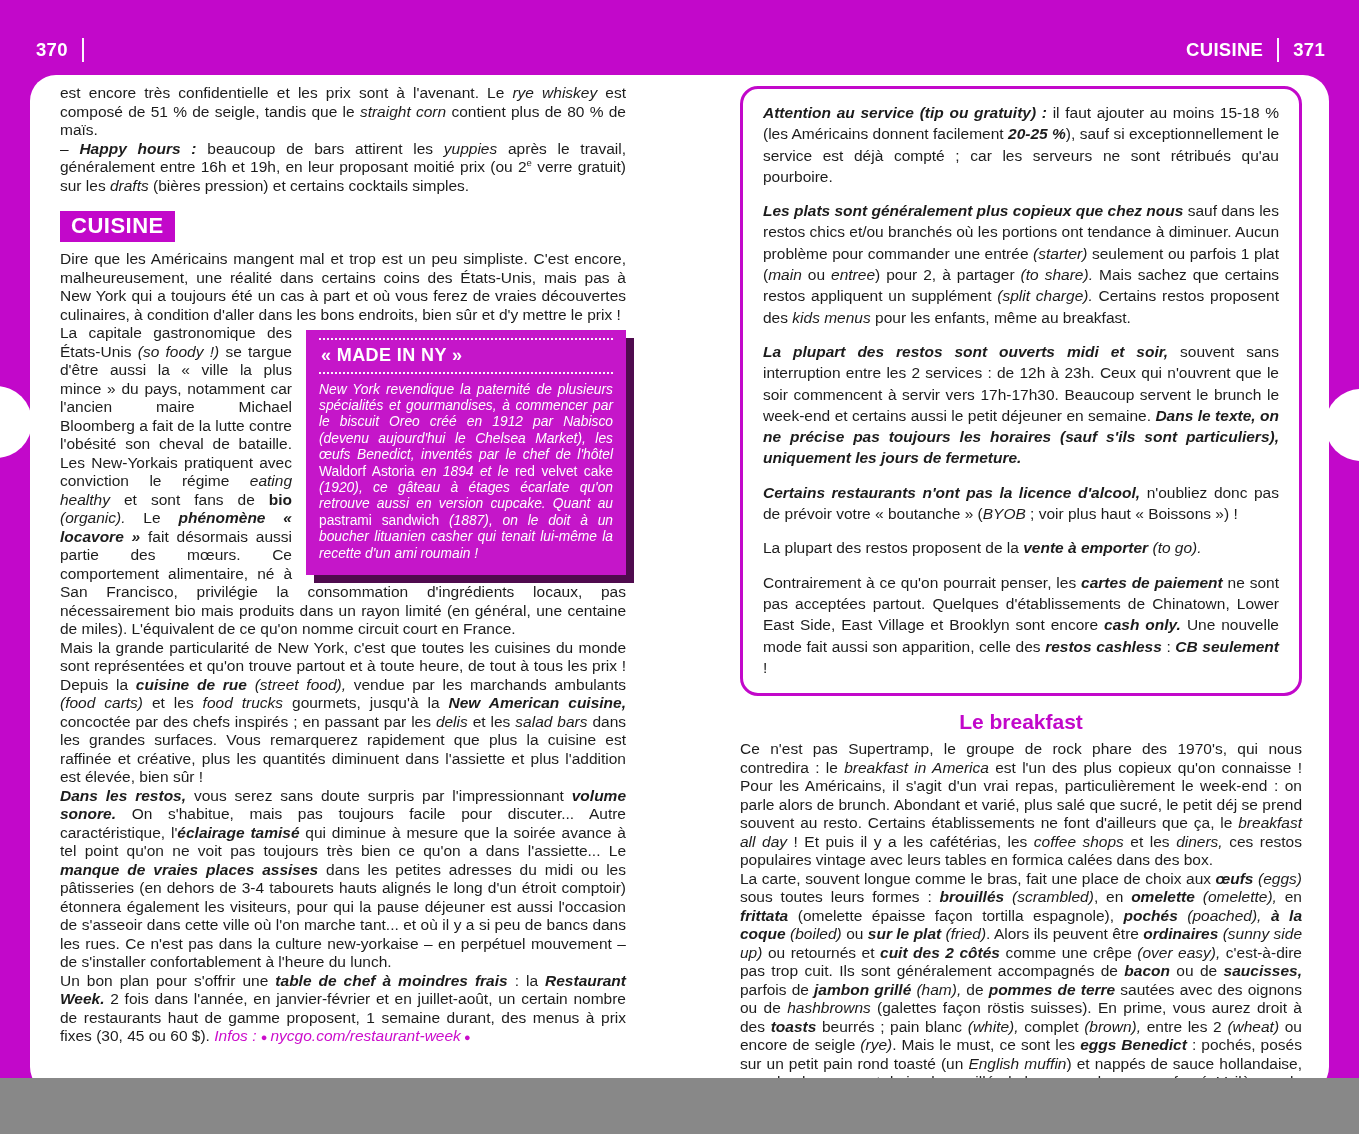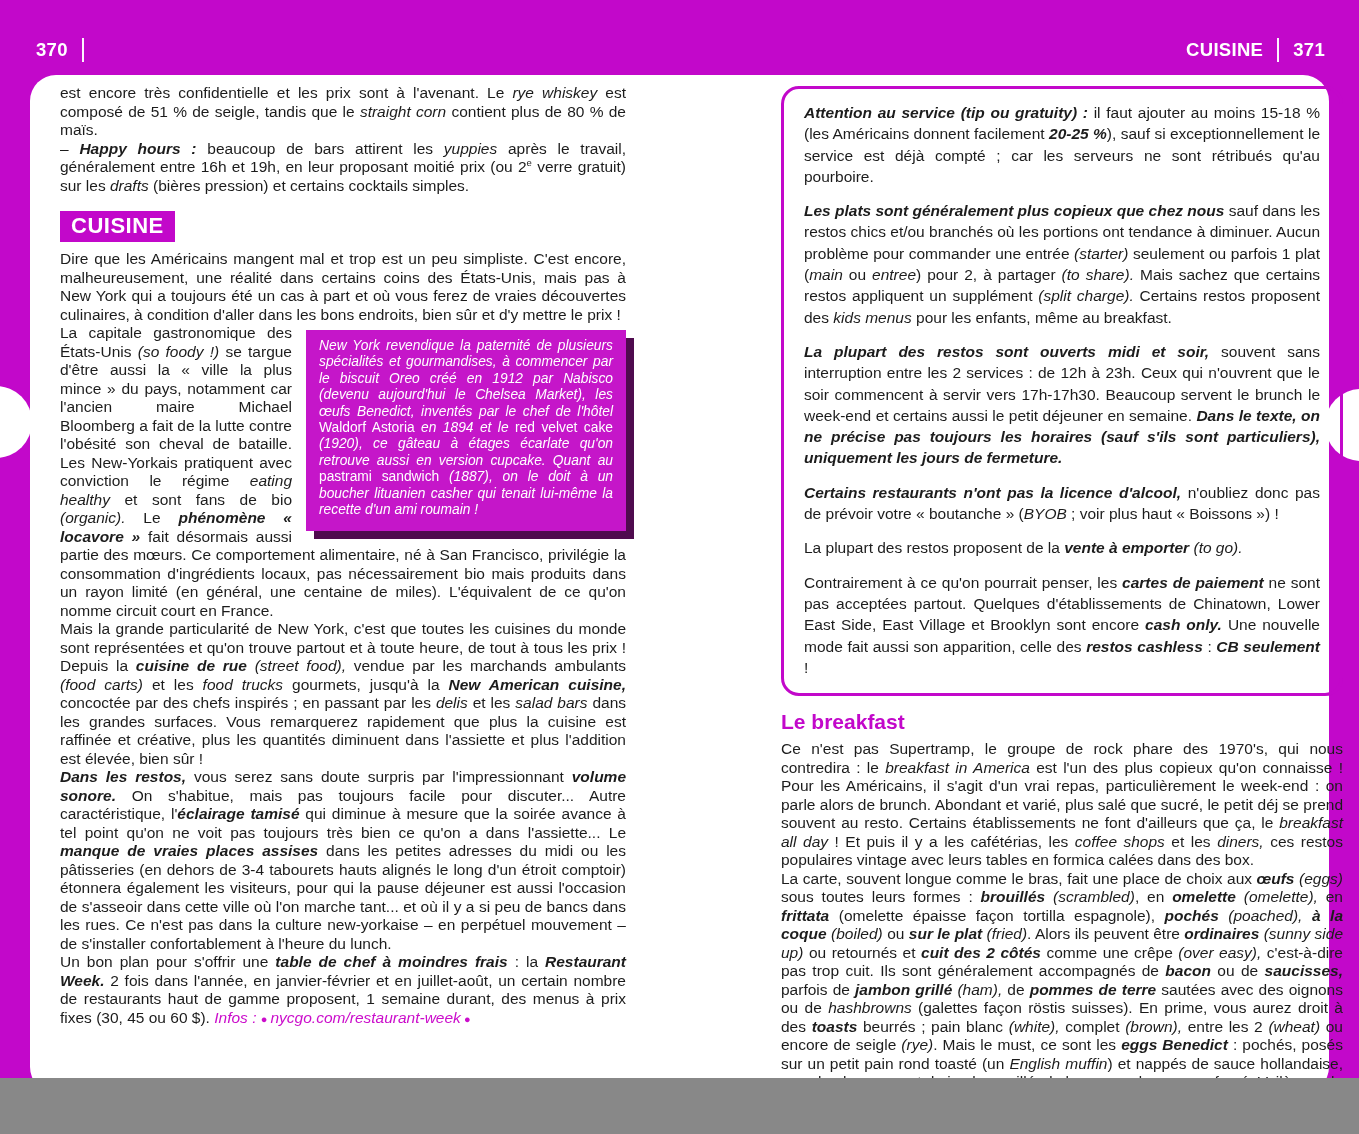--- a/index.html
+++ b/index.html
@@ -33,21 +33,21 @@
     position:absolute;top:38px;z-index:3;display:flex;align-items:center;
     color:#fff;font-weight:700;font-size:18.5px;letter-spacing:.3px;
   }
   .hdr-left{left:36px;}
   .hdr-right{right:34px;}
   .hdr .pgnum{font-size:18.5px;}
   .hdr-divider{width:2px;height:24px;background:#fff;margin:0 14px;opacity:.95;}
   
   .col{position:absolute;z-index:3;text-align:justify;font-size:15.5px;line-height:18.5px;}
   .col-left{left:60px;top:84px;width:566px;}
-  .col-right{left:781px;top:86px;width:562px;}
+  .col-right{left:740px;top:86px;width:562px;}
   p.bodyp{margin:0;}
   
   .sec-heading{
     display:inline-block;background:var(--magenta);color:#fff;
     font-weight:700;font-size:22px;letter-spacing:.5px;
     padding:4px 11px 5px;margin:16px 0 8px;line-height:1;
   }
   
   .miny-wrap{float:right;width:320px;margin:6px 0 8px 14px;}
   .miny{
@@ -67,25 +67,25 @@
   }
   .miny-body .seg-rm{font-style:normal;}
   
   .info-box{
     border:3px solid var(--magenta);border-radius:18px;
     padding:13px 20px 2px;margin-bottom:14px;
   }
   .box-p{margin:0 0 13px;line-height:21.3px;}
   .bf-heading{
     color:var(--magenta);font-weight:700;font-size:21px;
-    margin:14px 0 7px;text-align:left;line-height:1.1;
+    margin:14px 0 7px;text-align:center;line-height:1.1;
   }
   
   .seg-r{}
-  .seg-b{font-weight:400;}
+  .seg-b{font-weight:700;}
   .seg-i{font-style:italic;}
   .seg-bi{font-weight:700;font-style:italic;}
   .seg-sup{vertical-align:super;font-size:9.5px;line-height:0;}
   .seg-rm{font-style:normal;}
   .seg-mi{color:var(--link);font-style:italic;}
   .seg-url{color:var(--link);font-style:italic;}
   .seg-dot{color:var(--link);font-size:11px;}
 </style>
 </head>
 <body>
@@ -110,20 +110,21 @@
     <p class="bodyp"><span class="seg-r">est encore très confidentielle et les prix sont à l'avenant. Le </span><span class="seg-i">rye whiskey</span><span class="seg-r"> est composé de 51 % de seigle, tandis que le </span><span class="seg-i">straight corn</span><span class="seg-r"> contient plus de 80 % de maïs.</span></p>
     <p class="bodyp"><span class="seg-r">– </span><span class="seg-bi">Happy hours :</span><span class="seg-r"> beaucoup de bars attirent les </span><span class="seg-i">yuppies</span><span class="seg-r"> après le travail, généralement entre 16h et 19h, en leur proposant moitié prix (ou 2</span><span class="seg-sup">e</span><span class="seg-r"> verre gratuit) sur les </span><span class="seg-i">drafts</span><span class="seg-r"> (bières pression) et certains cocktails simples.</span></p>
     <div>
       <span class="sec-heading">CUISINE</span>
     </div>
     <p class="bodyp"><span class="seg-r">Dire que les Américains mangent mal et trop est un peu simpliste. C'est encore, malheureusement, une réalité dans certains coins des États-Unis, mais pas à New York qui a toujours été un cas à part et où vous ferez de vraies découvertes culinaires, à condition d'aller dans les bons endroits, bien sûr et d'y mettre le prix !</span></p>
 
     <div class="bodyp">
       <div class="miny-wrap">
         <div class="miny">
+          <div class="miny-title">« MADE IN NY »</div>
           <div class="miny-body"><span class="seg-i">New York revendique la paternité de plusieurs spécialités et gourmandises, à commencer par le biscuit Oreo créé en 1912 par Nabisco (devenu aujourd'hui le Chelsea Market), les œufs Benedict, inventés par le chef de l'hôtel </span><span class="seg-rm">Waldorf Astoria</span><span class="seg-i"> en 1894 et le </span><span class="seg-rm">red velvet cake</span><span class="seg-i"> (1920), ce gâteau à étages écarlate qu'on retrouve aussi en version cupcake. Quant au </span><span class="seg-rm">pastrami sandwich</span><span class="seg-i"> (1887), on le doit à un boucher lituanien casher qui tenait lui-même la recette d'un ami roumain !</span></div>
         </div>
       </div>
       <span><span class="seg-r">La capitale gastronomique des États-Unis </span><span class="seg-i">(so foody !)</span><span class="seg-r"> se targue d'être aussi la « ville la plus mince » du pays, notamment car l'ancien maire Michael Bloomberg a fait de la lutte contre l'obésité son cheval de bataille. Les New-Yorkais pratiquent avec conviction le régime </span><span class="seg-i">eating healthy</span><span class="seg-r"> et sont fans de </span><span class="seg-b">bio</span><span class="seg-r"> </span><span class="seg-i">(organic).</span><span class="seg-r"> Le </span><span class="seg-bi">phénomène « locavore »</span><span class="seg-r"> fait désormais aussi partie des mœurs. Ce comportement alimentaire, né à San Francisco, privilégie la consommation d'ingrédients locaux, pas nécessairement bio mais produits dans un rayon limité (en général, une centaine de miles). L'équivalent de ce qu'on nomme circuit court en France.</span></span>
     </div>
 
     <p class="bodyp"><span class="seg-r">Mais la grande particularité de New York, c'est que toutes les cuisines du monde sont représentées et qu'on trouve partout et à toute heure, de tout à tous les prix ! Depuis la </span><span class="seg-bi">cuisine de rue</span><span class="seg-r"> </span><span class="seg-i">(street food),</span><span class="seg-r"> vendue par les marchands ambulants </span><span class="seg-i">(food carts)</span><span class="seg-r"> et les </span><span class="seg-i">food trucks</span><span class="seg-r"> gourmets, jusqu'à la </span><span class="seg-bi">New American cuisine,</span><span class="seg-r"> concoctée par des chefs inspirés ; en passant par les </span><span class="seg-i">delis</span><span class="seg-r"> et les </span><span class="seg-i">salad bars</span><span class="seg-r"> dans les grandes surfaces. Vous remarquerez rapidement que plus la cuisine est raffinée et créative, plus les quantités diminuent dans l'assiette et plus l'addition est élevée, bien sûr !</span></p>
     <p class="bodyp"><span class="seg-bi">Dans les restos,</span><span class="seg-r"> vous serez sans doute surpris par l'impressionnant </span><span class="seg-bi">volume sonore.</span><span class="seg-r"> On s'habitue, mais pas toujours facile pour discuter... Autre caractéristique, l'</span><span class="seg-bi">éclairage tamisé</span><span class="seg-r"> qui diminue à mesure que la soirée avance à tel point qu'on ne voit pas toujours très bien ce qu'on a dans l'assiette... Le </span><span class="seg-bi">manque de vraies places assises</span><span class="seg-r"> dans les petites adresses du midi ou les pâtisseries (en dehors de 3-4 tabourets hauts alignés le long d'un étroit comptoir) étonnera également les visiteurs, pour qui la pause déjeuner est aussi l'occasion de s'asseoir dans cette ville où l'on marche tant... et où il y a si peu de bancs dans les rues. Ce n'est pas dans la culture new-yorkaise – en perpétuel mouvement – de s'installer confortablement à l'heure du lunch.</span></p>
     <p class="bodyp"><span class="seg-r">Un bon plan pour s'offrir une </span><span class="seg-bi">table de chef à moindres frais</span><span class="seg-r"> : la </span><span class="seg-bi">Restaurant Week.</span><span class="seg-r"> 2 fois dans l'année, en janvier-février et en juillet-août, un certain nombre de restaurants haut de gamme proposent, 1 semaine durant, des menus à prix fixes (30, 45 ou 60 $). </span><span class="seg-mi">Infos : </span><span class="seg-dot">● </span><span class="seg-url">nycgo.com/restaurant-week</span><span class="seg-dot"> ●</span></p>
   </div>

